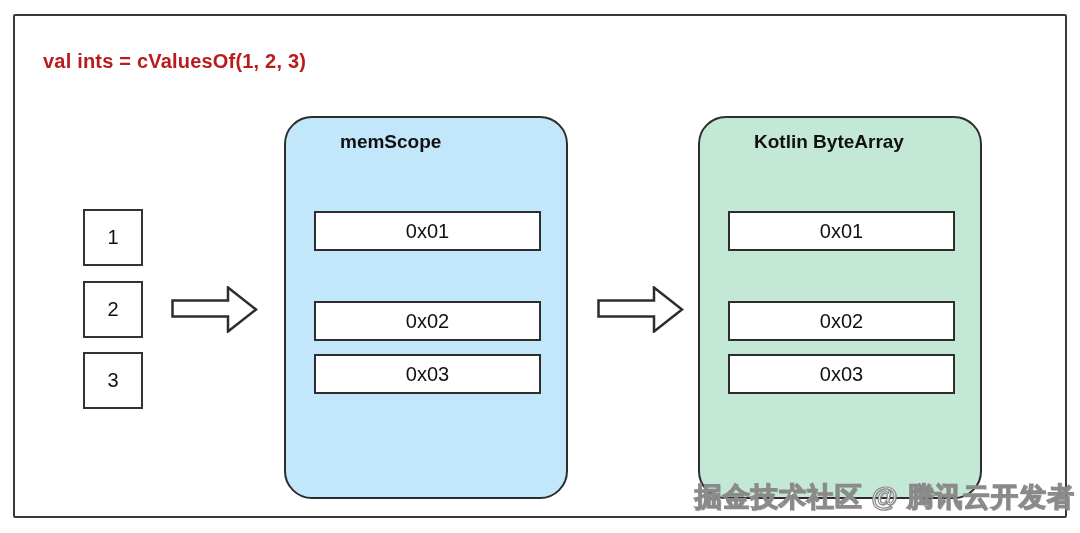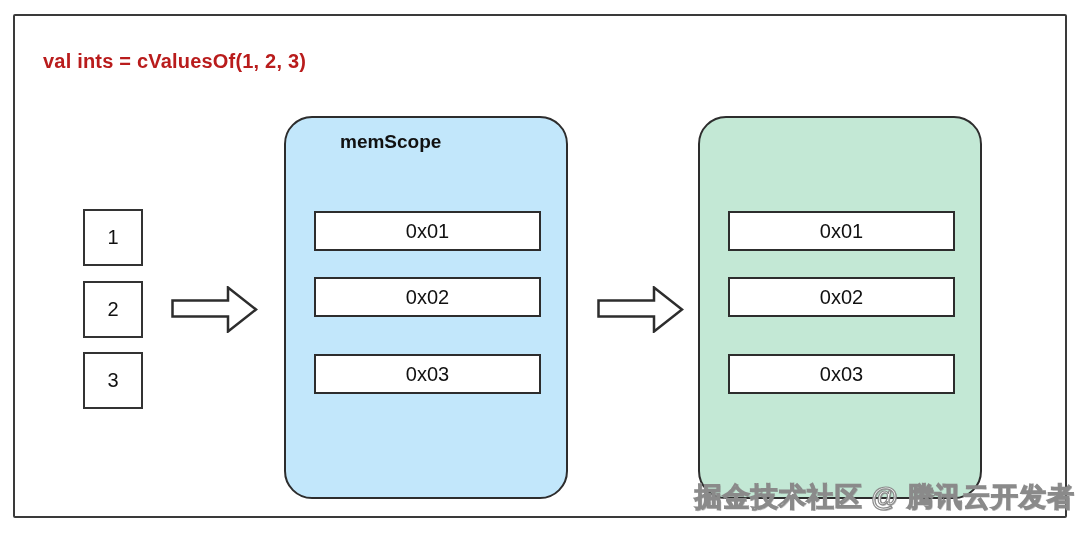--- a/index.html
+++ b/index.html
@@ -88,21 +88,21 @@
     background: #ffffff;
     border: 2px solid #2d2d2d;
     box-sizing: border-box;
     display: flex;
     align-items: center;
     justify-content: center;
     font-size: 20px;
     color: #111111;
   }
   .cell.c1 { top: 93px; }
-  .cell.c2 { top: 159px; }
+  .cell.c2 { top: 183px; }
   .cell.c3 { top: 236px; }
   .watermark {
     position: absolute;
     right: 5px;
     bottom: 18px;
     font-size: 27px;
     font-weight: bold;
     letter-spacing: 1px;
     color: rgba(255, 255, 255, 0.92);
     -webkit-text-stroke: 1.2px #8a8a8a;
@@ -131,20 +131,21 @@
       <div class="cell c1">0x01</div>
       <div class="cell c2">0x02</div>
       <div class="cell c3">0x03</div>
     </div>
 
     <svg class="arrow a2" viewBox="0 0 87 47" xmlns="http://www.w3.org/2000/svg">
       <polygon points="1.5,14.5 57,14.5 57,1.5 85,23.5 57,45.5 57,30.5 1.5,30.5" fill="#ffffff" stroke="#2d2d2d" stroke-width="2.5" stroke-linejoin="miter"></polygon>
     </svg>
 
     <div class="container green">
+      <div class="container-label">Kotlin ByteArray</div>
       <div class="cell c1">0x01</div>
       <div class="cell c2">0x02</div>
       <div class="cell c3">0x03</div>
     </div>
 
   </div>
 
   <div class="watermark">掘金技术社区 @ 腾讯云开发者</div>
 </div>
 

